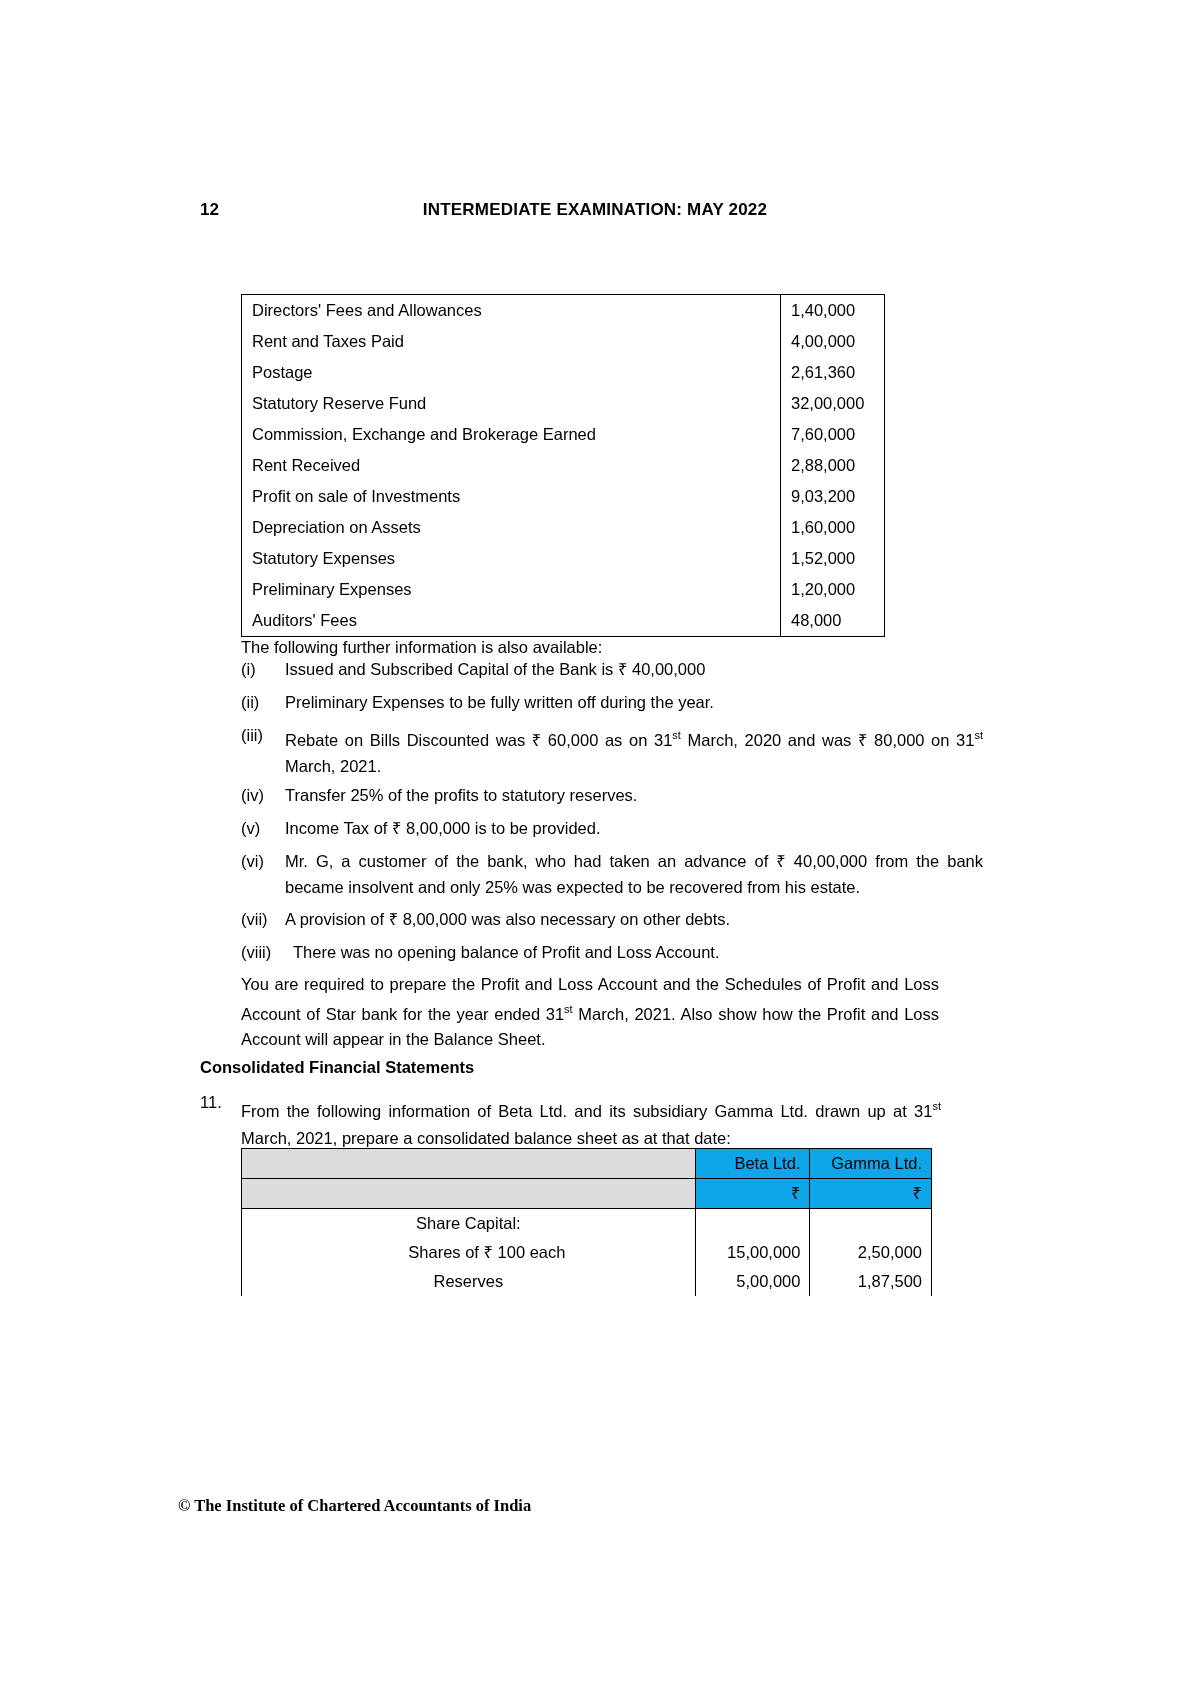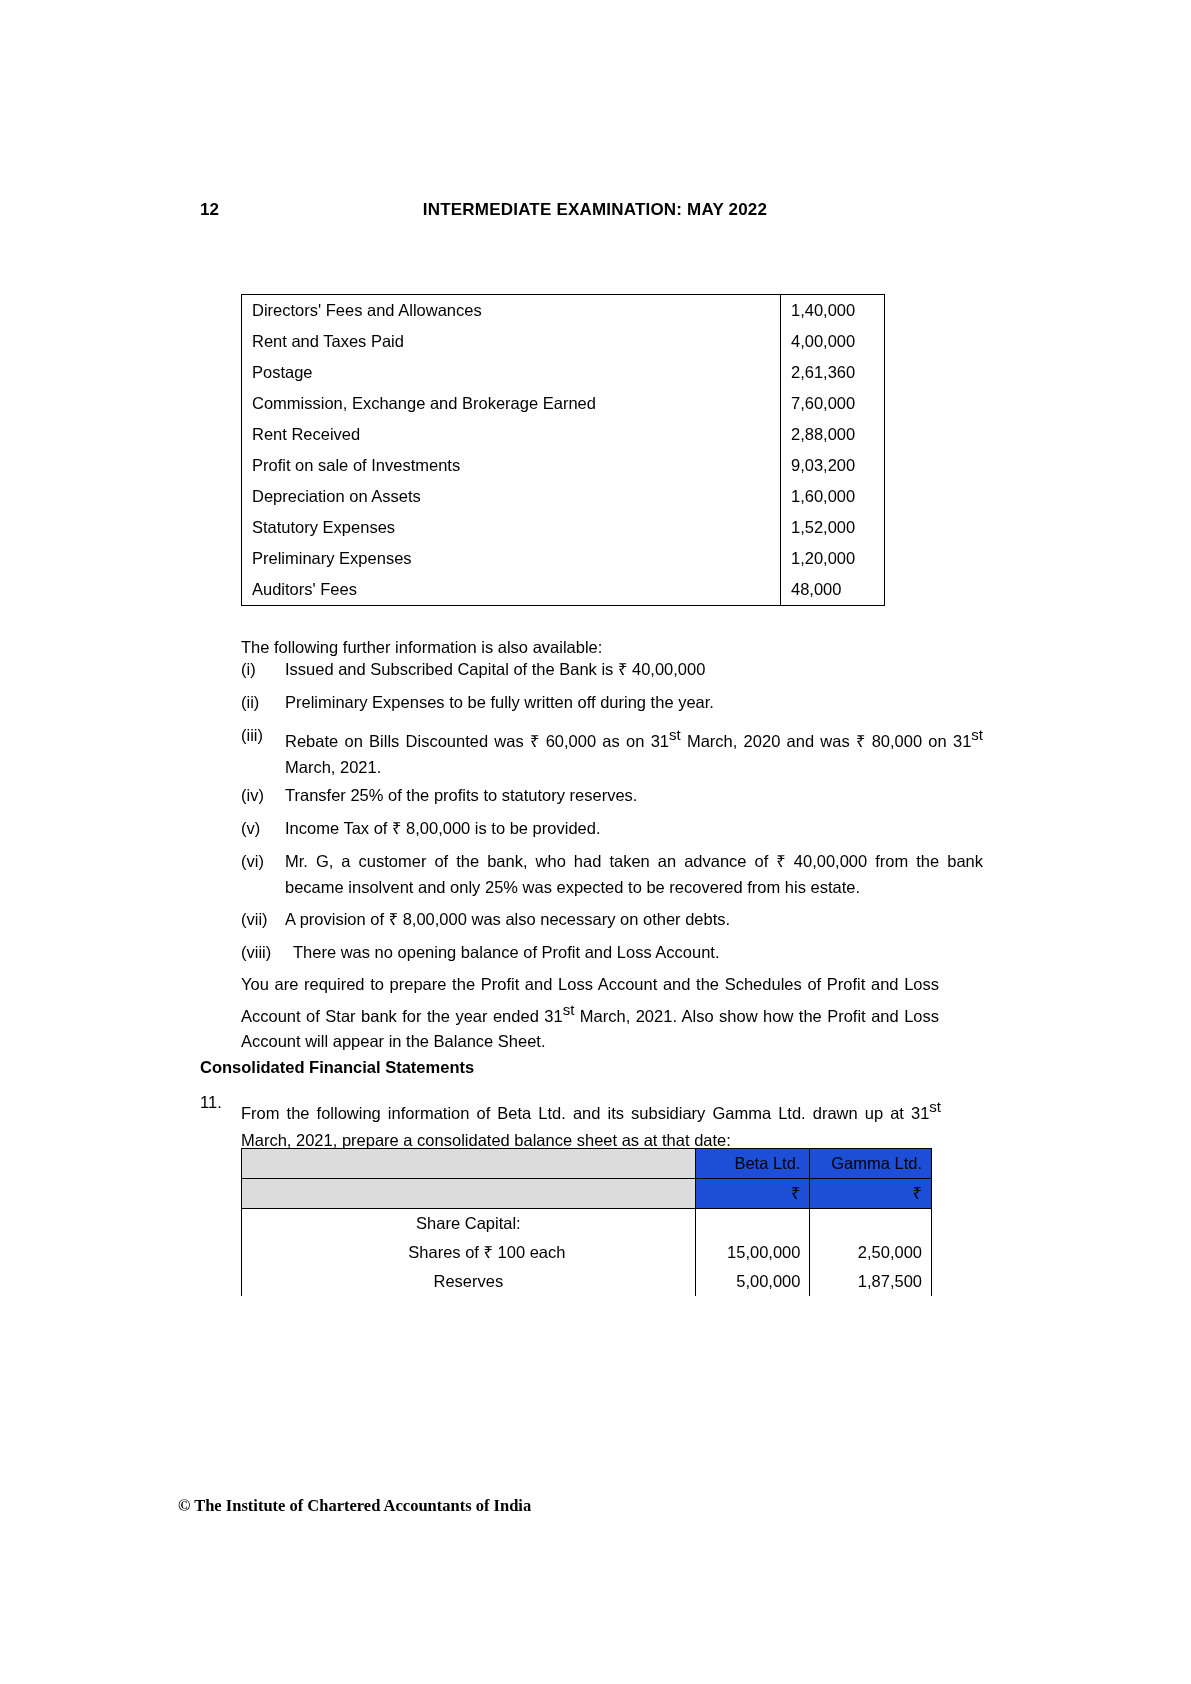--- a/index.html
+++ b/index.html
@@ -94,21 +94,21 @@
     width: 44px;
     text-align: left;
   }
   .listitem .text {
     position: absolute;
     left: 44px;
     top: 0;
     width: 655px;
   }
   sup {
-    font-size: 15px;
+    font-size: 11px;
     vertical-align: super;
   }
   .section-head {
     position: absolute;
     left: 200px;
     font-size: 16.5px;
     font-weight: bold;
   }
   .q-number {
     position: absolute;
@@ -132,21 +132,21 @@
     border-collapse: collapse;
     font-size: 16.5px;
   }
   .table2 td {
     border: 1px solid #000;
     padding: 4px 9px;
     height: 21px;
     line-height: 21px;
   }
   .table2 td.head {
-    background: #1d4ed8;
+    background: #0ea5e9;
     text-align: center;
   }
   .table2 td.headblank {
     background: #dcdcdc;
   }
   .table2 td.c1 { width: 465px; text-align: center; }
   .table2 td.c2 { width: 100px; text-align: right; }
   .table2 td.c3 { width: 110px; text-align: right; }
   .table2 tr.nolines td {
     border-top: none;
@@ -182,20 +182,24 @@
       </tr>
       <tr>
         <td class="label">Rent and Taxes Paid</td>
         <td class="amount">4,00,000</td>
       </tr>
       <tr>
         <td class="label">Postage</td>
         <td class="amount">2,61,360</td>
       </tr>
       <tr>
+        <td class="label">Statutory Reserve Fund</td>
+        <td class="amount">32,00,000</td>
+      </tr>
+      <tr>
         <td class="label">Commission, Exchange and Brokerage Earned</td>
         <td class="amount">7,60,000</td>
       </tr>
       <tr>
         <td class="label">Rent Received</td>
         <td class="amount">2,88,000</td>
       </tr>
       <tr>
         <td class="label">Profit on sale of Investments</td>
         <td class="amount">9,03,200</td>

